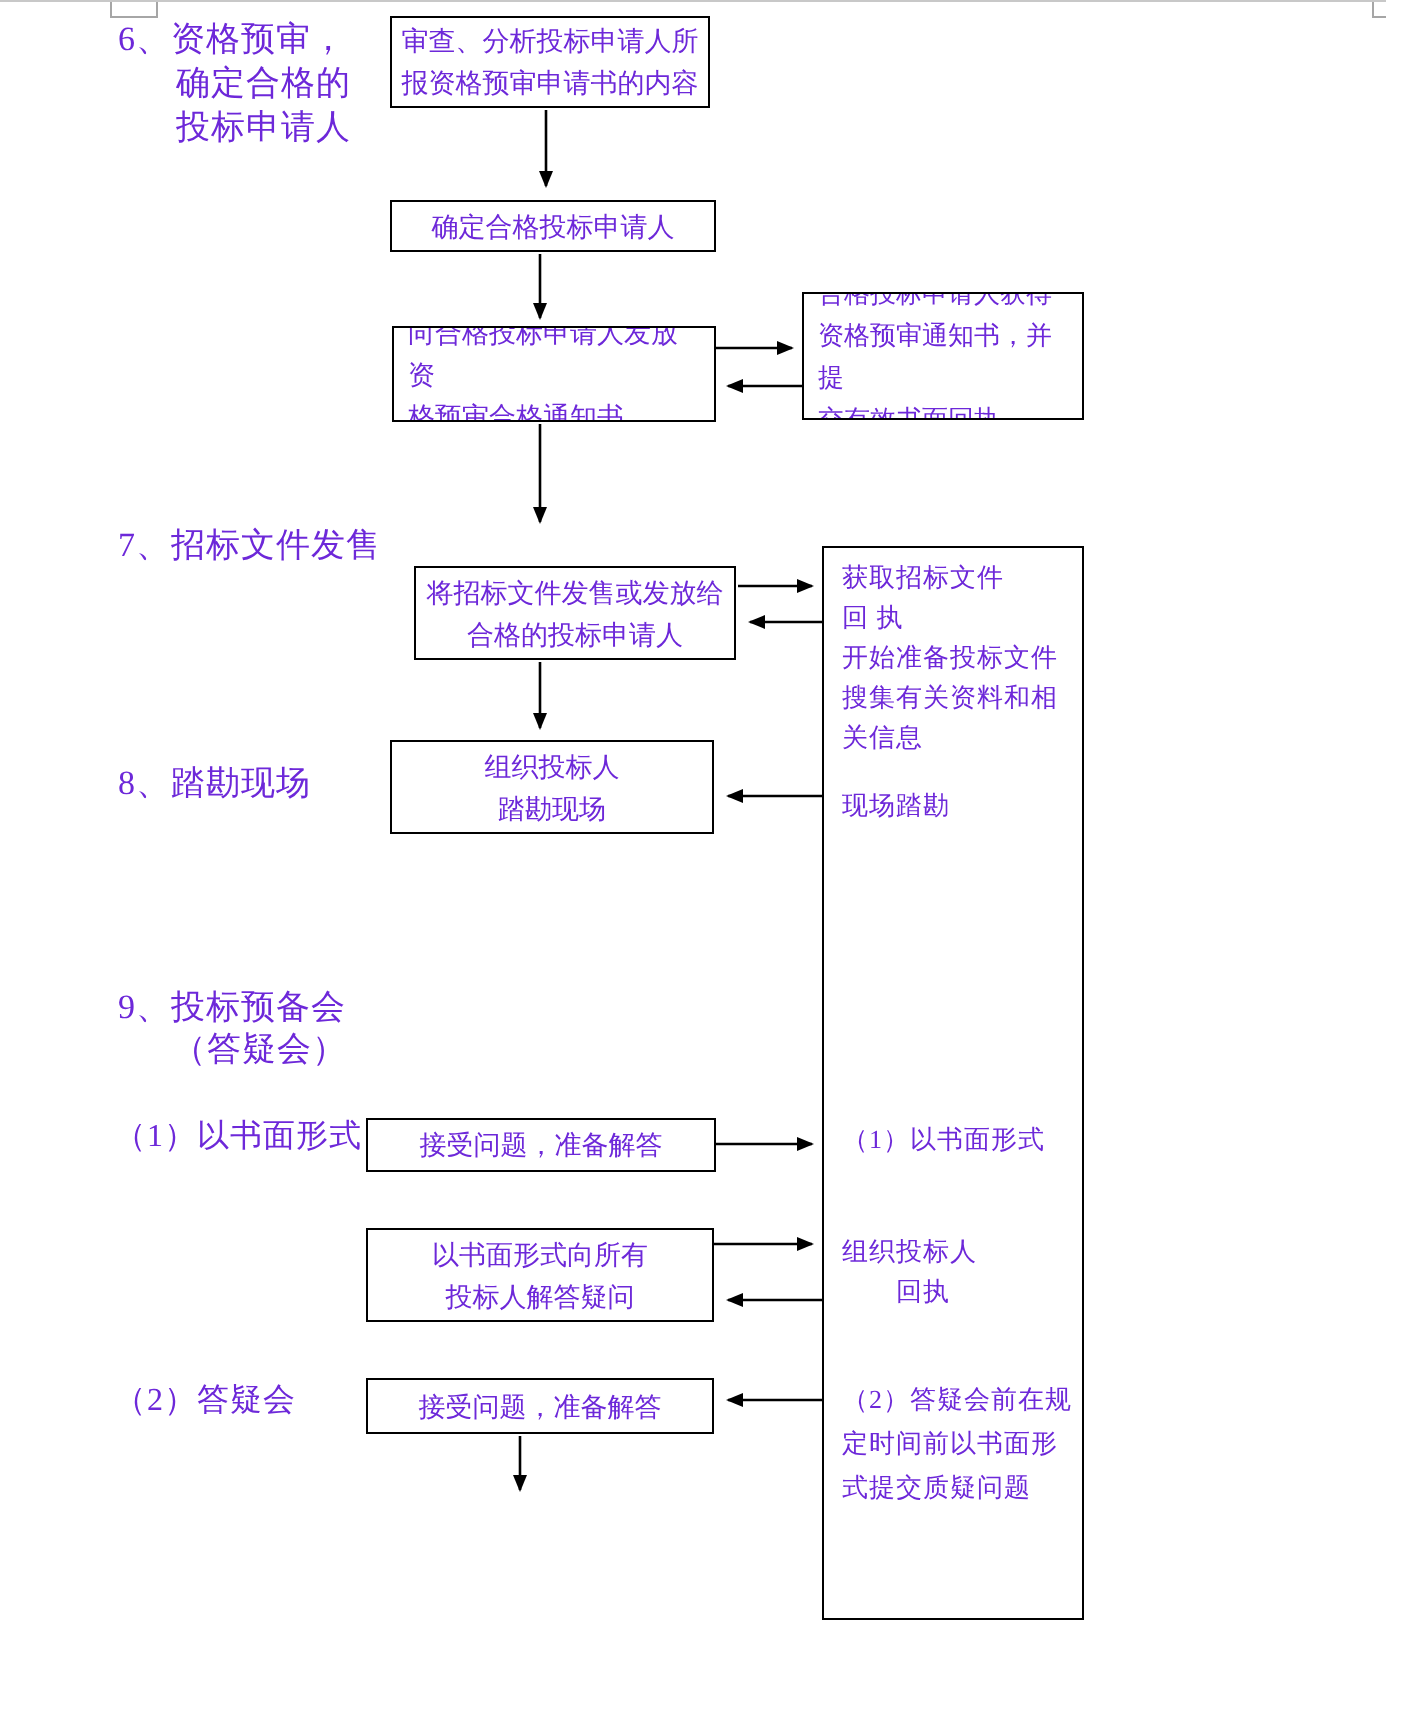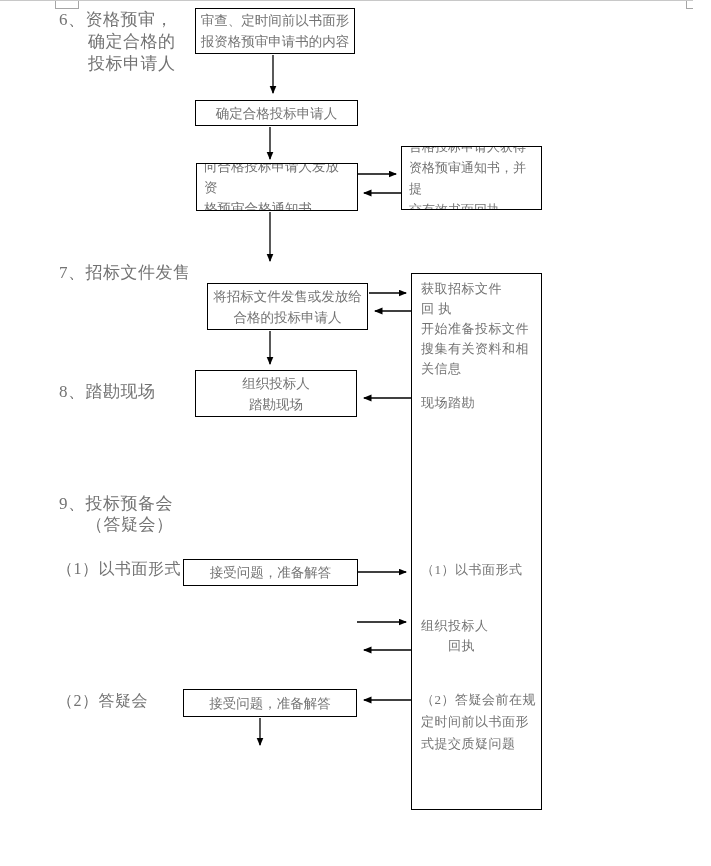--- a/index.html
+++ b/index.html
@@ -1,21 +1,21 @@
 <!DOCTYPE html>
 <html><head>
 <meta charset="utf-8">
 <style>
   html, body { margin: 0; padding: 0; background: #ffffff; }
   .canvas {
     position: relative;
     width: 693px;
     height: 866px;
     background: #ffffff;
-    color: #737373;
+    color: #6d28d9;
     font-family: "Liberation Serif", "DejaVu Serif", serif;
     overflow: hidden;
   }
   .top-rule {
     position: absolute;
     left: 0; top: 0;
     width: 711px; height: 1px;
     background: #c8c8c8;
   }
   .stub {
@@ -91,33 +91,35 @@
   <div class="side-label hang" style="left:59px; top:9px; width:140px;">6、资格预审，
 确定合格的
 投标申请人</div>
   <div class="side-label" style="left:59px; top:262px;">7、招标文件发售</div>
   <div class="side-label" style="left:59px; top:381px;">8、踏勘现场</div>
   <div class="side-label" style="left:59px; top:493px;">9、投标预备会</div>
   <div class="side-label" style="left:86px; top:514px;">（答疑会）</div>
   <div class="side-label" style="left:57px; top:558px; font-size:16px;">（1）以书面形式</div>
   <div class="side-label" style="left:57px; top:690px; font-size:16px;">（2）答疑会</div>
 
-  <div class="fbox" style="left:195px; top:8px; width:160px; height:46px;">审查、定时间前以书面形
+  <div class="fbox" style="left:195px; top:8px; width:160px; height:46px;">审查、分析投标申请人所
 报资格预审申请书的内容</div>
   <div class="fbox" style="left:195px; top:100px; width:163px; height:26px;">确定合格投标申请人</div>
   <div class="fbox left" style="left:196px; top:163px; width:162px; height:48px;">向合格投标申请人发放资
 格预审合格通知书</div>
   <div class="fbox" style="left:207px; top:283px; width:161px; height:47px;">将招标文件发售或发放给
 合格的投标申请人</div>
   <div class="fbox left tight" style="left:401px; top:146px; width:141px; height:64px;">合格投标申请人获得
 资格预审通知书，并提
 交有效书面回执</div>
   <div class="fbox" style="left:195px; top:370px; width:162px; height:47px;">组织投标人
 踏勘现场</div>
   <div class="fbox" style="left:183px; top:559px; width:175px; height:27px;">接受问题，准备解答</div>
+  <div class="fbox" style="left:183px; top:614px; width:174px; height:47px;">以书面形式向所有
+投标人解答疑问</div>
   <div class="fbox" style="left:183px; top:689px; width:174px; height:28px;">接受问题，准备解答</div>
 
   <div class="panel" style="left:411px; top:273px; width:131px; height:537px;">
     <div class="panel-text" style="top:5px;">获取招标文件
 回 执
 开始准备投标文件
 搜集有关资料和相
 关信息</div>
     <div class="panel-text" style="top:119px;">现场踏勘</div>
     <div class="panel-text" style="top:286px;">（1）以书面形式</div>

